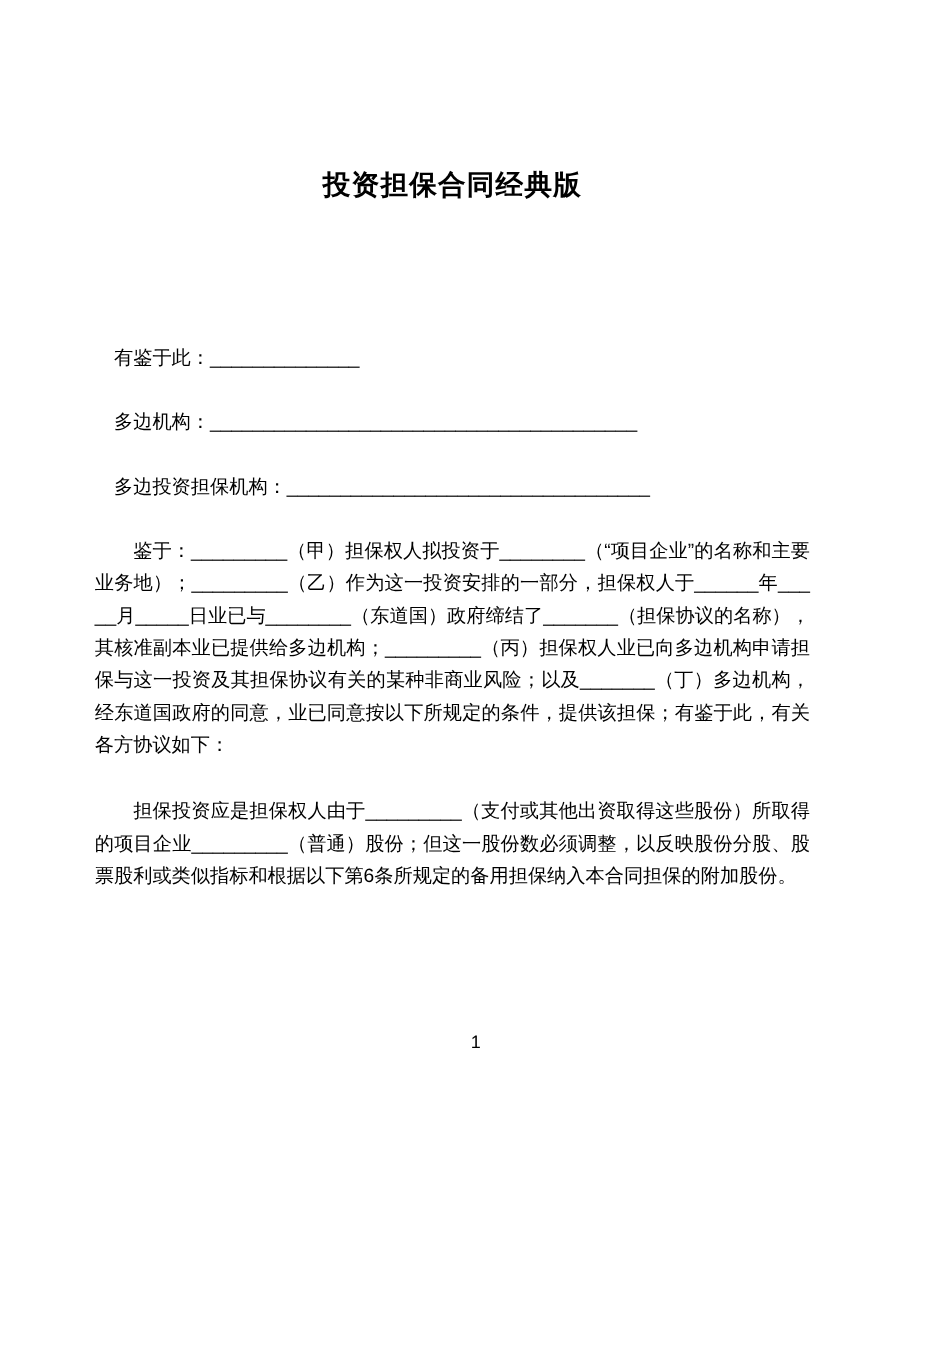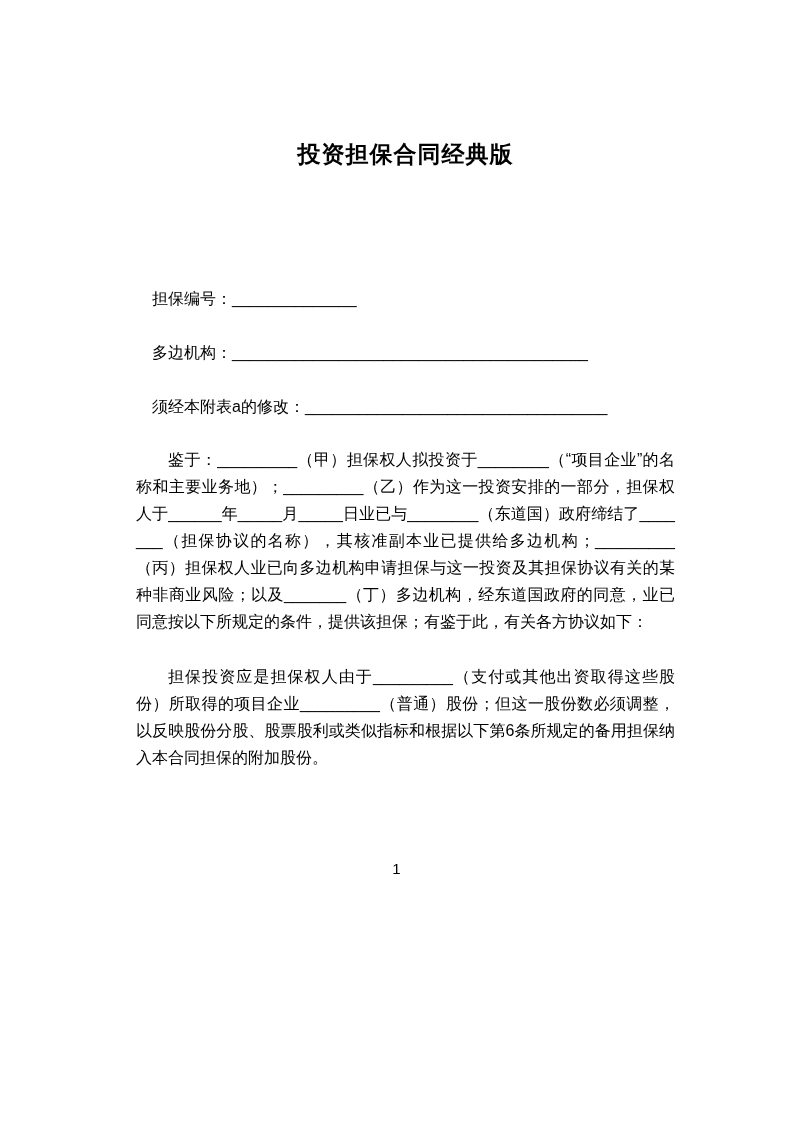--- a/index.html
+++ b/index.html
@@ -7,21 +7,21 @@
     padding: 0;
     background: #ffffff;
   }
   .page {
     position: relative;
     width: 793px;
     height: 930px;
     margin: 0 auto;
     background: #ffffff;
     box-sizing: border-box;
-    padding: 140px 102px 0 120px;
+    padding: 140px 102px 0 63px;
     font-family: "Liberation Sans", "DejaVu Sans", sans-serif;
     color: #000000;
     font-size: 16px;
     line-height: 27px;
     overflow: hidden;
   }
   .doc-title {
     margin: 0;
     text-align: center;
     font-size: 23px;
@@ -64,23 +64,23 @@
   }
 </style>
 </head>
 <body>
 
 <div class="page">
 
   <h1 class="doc-title">投资担保合同经典版</h1>
 
   <div class="fields">
-    <p class="field-line">担保编号：______________</p>
+    <p class="field-line">有鉴于此：______________</p>
     <p class="field-line">多边机构：________________________________________</p>
-    <p class="field-line">须经本附表a的修改：__________________________________</p>
+    <p class="field-line">多边投资担保机构：__________________________________</p>
   </div>
 
   <p class="para">鉴于：_________（甲）担保权人拟投资于________（“项目企业”的名称和主要业务地）；_________（乙）作为这一投资安排的一部分，担保权人于______年_____月_____日业已与________（东道国）政府缔结了_______（担保协议的名称），其核准副本业已提供给多边机构；_________（丙）担保权人业已向多边机构申请担保与这一投资及其担保协议有关的某种非商业风险；以及_______（丁）多边机构，经东道国政府的同意，业已同意按以下所规定的条件，提供该担保；有鉴于此，有关各方协议如下：</p>
 
 
   <p class="para">担保投资应是担保权人由于_________（支付或其他出资取得这些股份）所取得的项目企业_________（普通）股份；但这一股份数必须调整，以反映股份分股、股票股利或类似指标和根据以下第6条所规定的备用担保纳入本合同担保的附加股份。</p>
 
 
   <div class="page-number">1</div>
 

